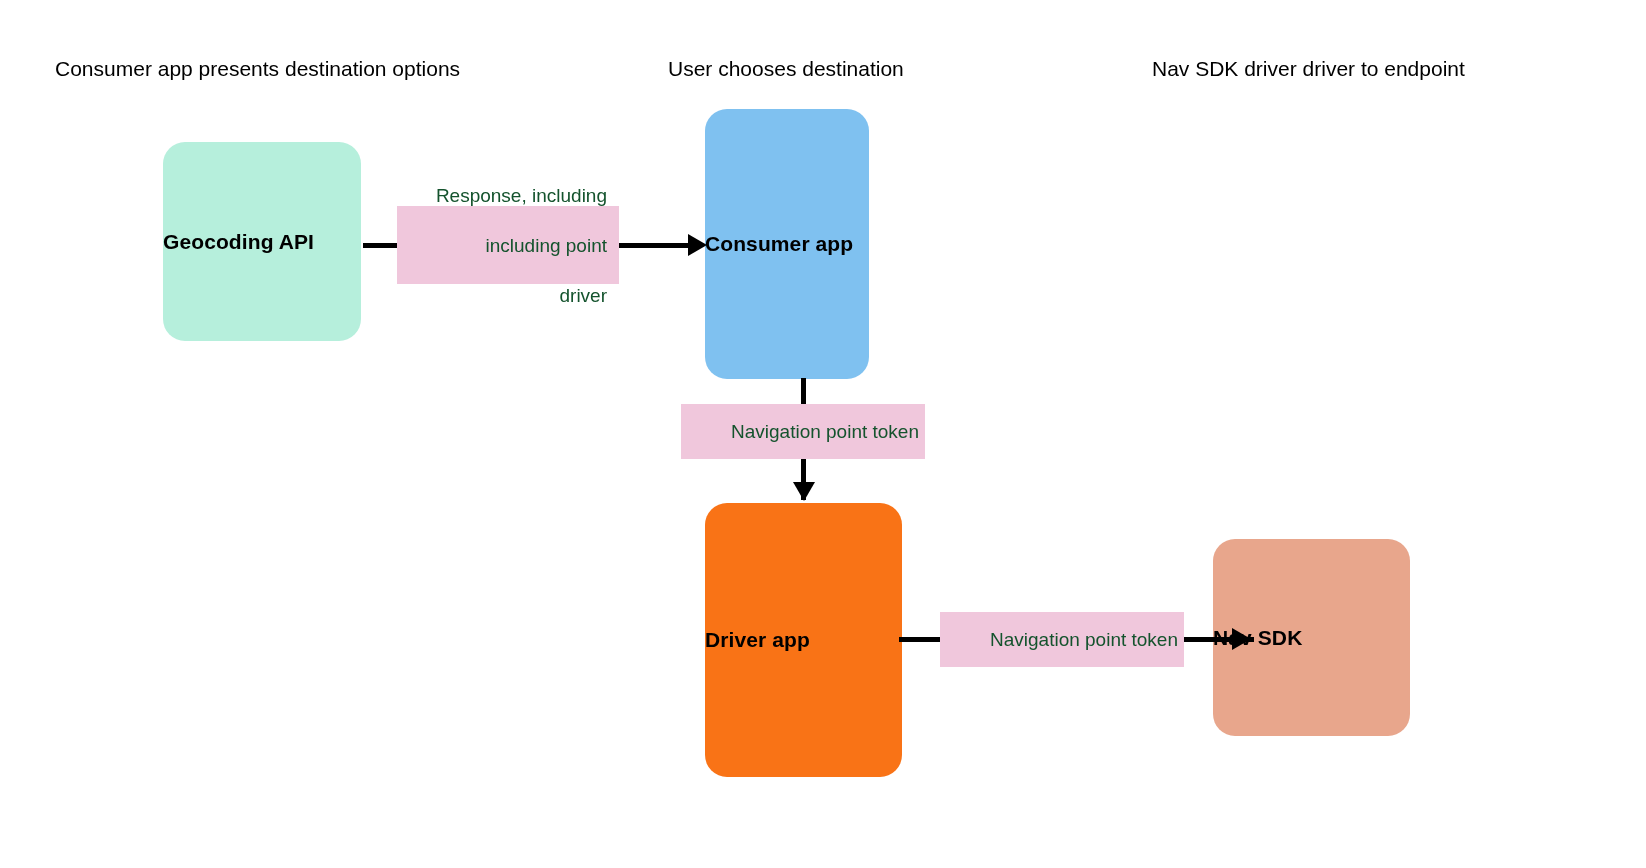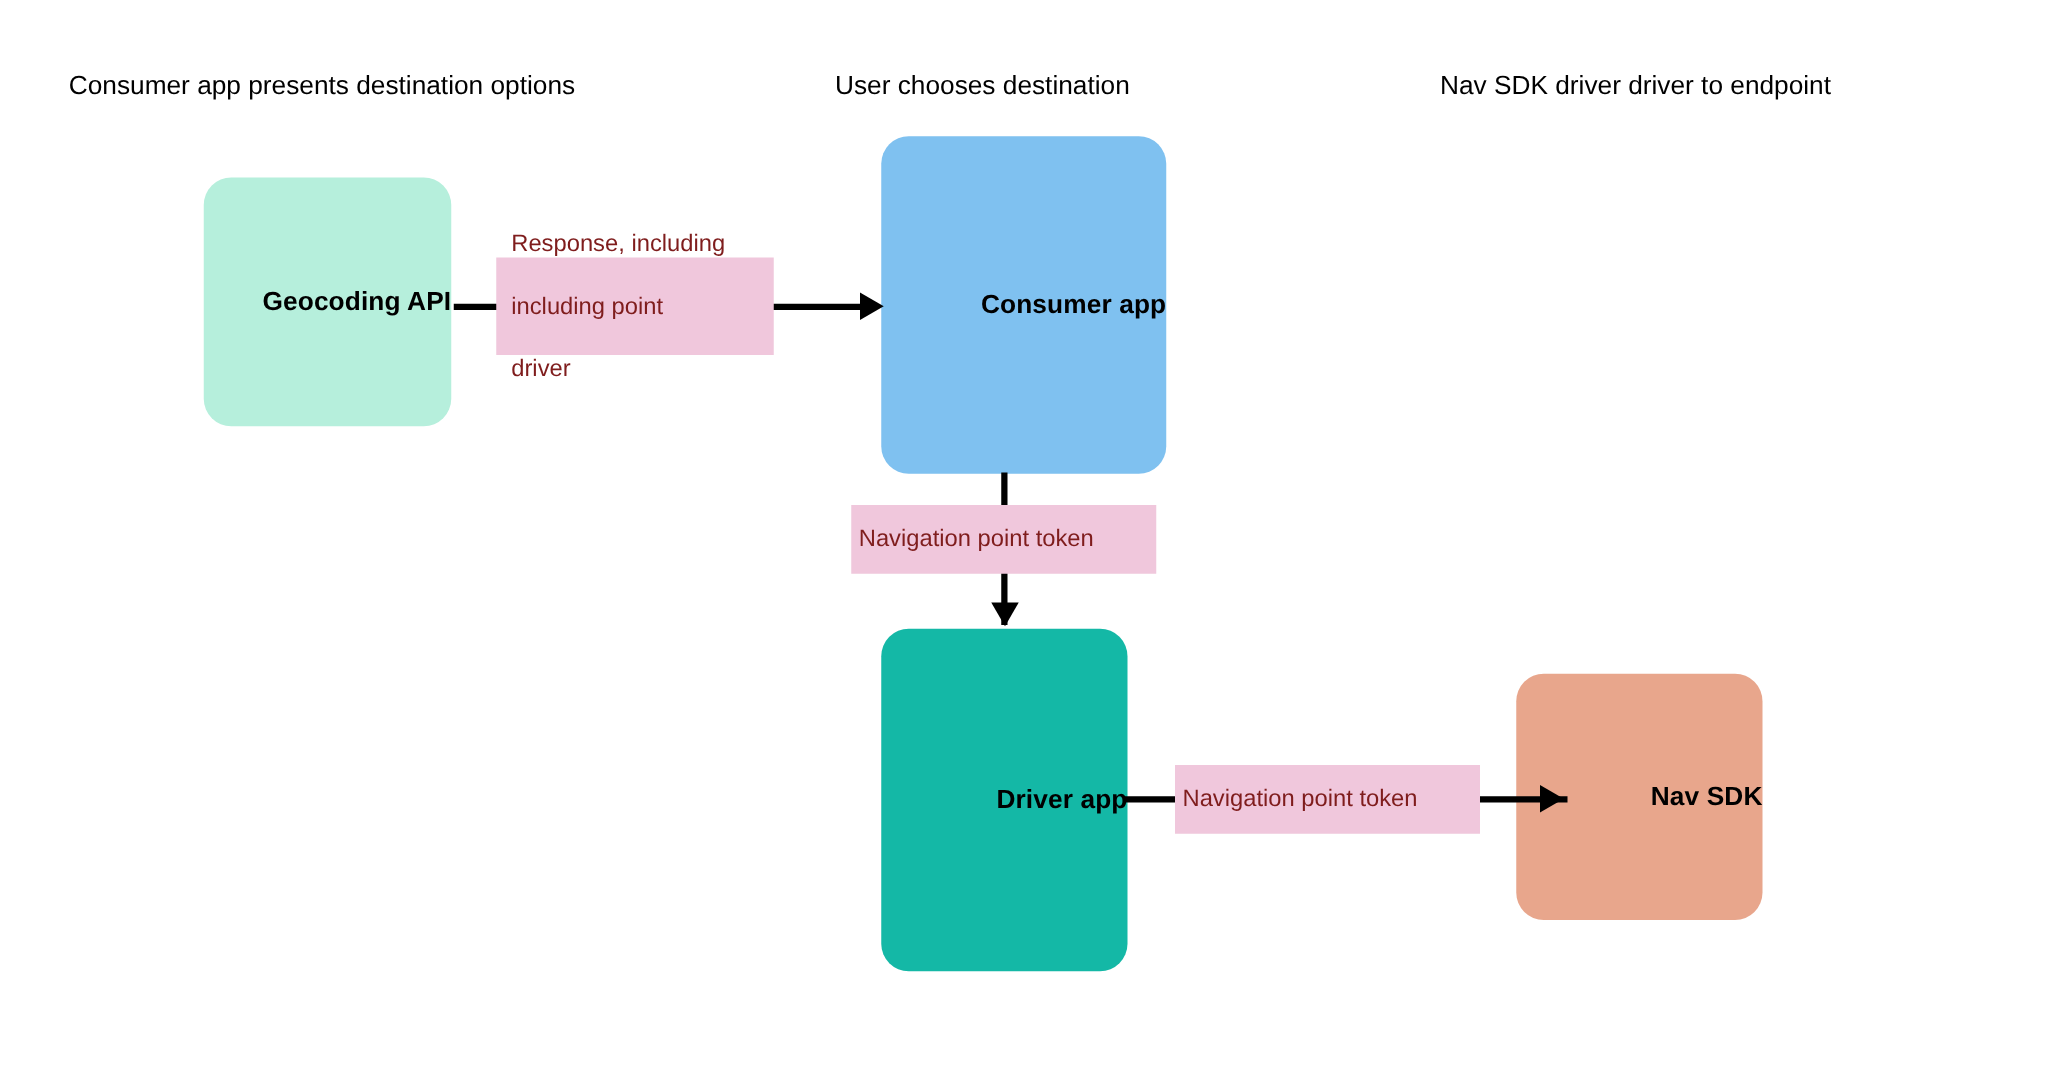--- a/index.html
+++ b/index.html
@@ -28,21 +28,21 @@
     white-space: nowrap;
     font-weight: 400;
   }
 
   
   .node {
     position: absolute;
     border-radius: 22px;
     display: flex;
     align-items: center;
-    justify-content: flex-end;
+    justify-content: flex-start;
     box-sizing: border-box;
   }
   .node-label {
     font-size: 21px;
     font-weight: 700;
     color: #000000;
     letter-spacing: 0.1px;
     text-align: center;
     white-space: nowrap;
   }
@@ -53,22 +53,22 @@
     background: #F0C7DC;
     display: flex;
     align-items: center;
     justify-content: center;
     box-sizing: border-box;
     z-index: 3;
   }
   .edge-label span {
     font-size: 19px;
     line-height: 25px;
-    color: #7f1d1d;
-    text-align: left;
+    color: #14532d;
+    text-align: right;
     display: block;
     width: 100%;
     padding: 0 6px;
     box-sizing: border-box;
   }
 
   
   .edge-h {
     position: absolute;
     height: 5px;
@@ -117,25 +117,25 @@
   <div class="edge-v" style="left:801px; top:378px; height:122px;"></div>
   <div class="arrowhead-down" style="left:793px; top:482px;"></div>
 
   <div class="edge-h" style="left:899px; top:637px; width:355px;"></div>
   <div class="arrowhead-right" style="left:1232px; top:628px;"></div>
 
   <div class="node" style="left:163px; top:142px; width:198px; height:199px; background:#B6EFDC;">
     <span class="node-label">Geocoding API</span>
   </div>
 
-  <div class="node" style="left:705px; top:109px; width:228px; height:270px; background:#7FC1F0;">
+  <div class="node" style="left:705px; top:109px; width:164px; height:270px; background:#7FC1F0;">
     <span class="node-label">Consumer app</span>
   </div>
 
-  <div class="node" style="left:705px; top:503px; width:197px; height:274px; background:#14b8a6;">
+  <div class="node" style="left:705px; top:503px; width:197px; height:274px; background:#f97316;">
     <span class="node-label">Driver app</span>
   </div>
 
   <div class="node" style="left:1213px; top:539px; width:197px; height:197px; background:#E8A68C;">
     <span class="node-label">Nav SDK</span>
   </div>
 
   <div class="edge-label" style="left:397px; top:206px; width:222px; height:78px;">
     <span><span>Response, including</span><br><span>including point</span><br><span>driver</span></span>
   </div>

